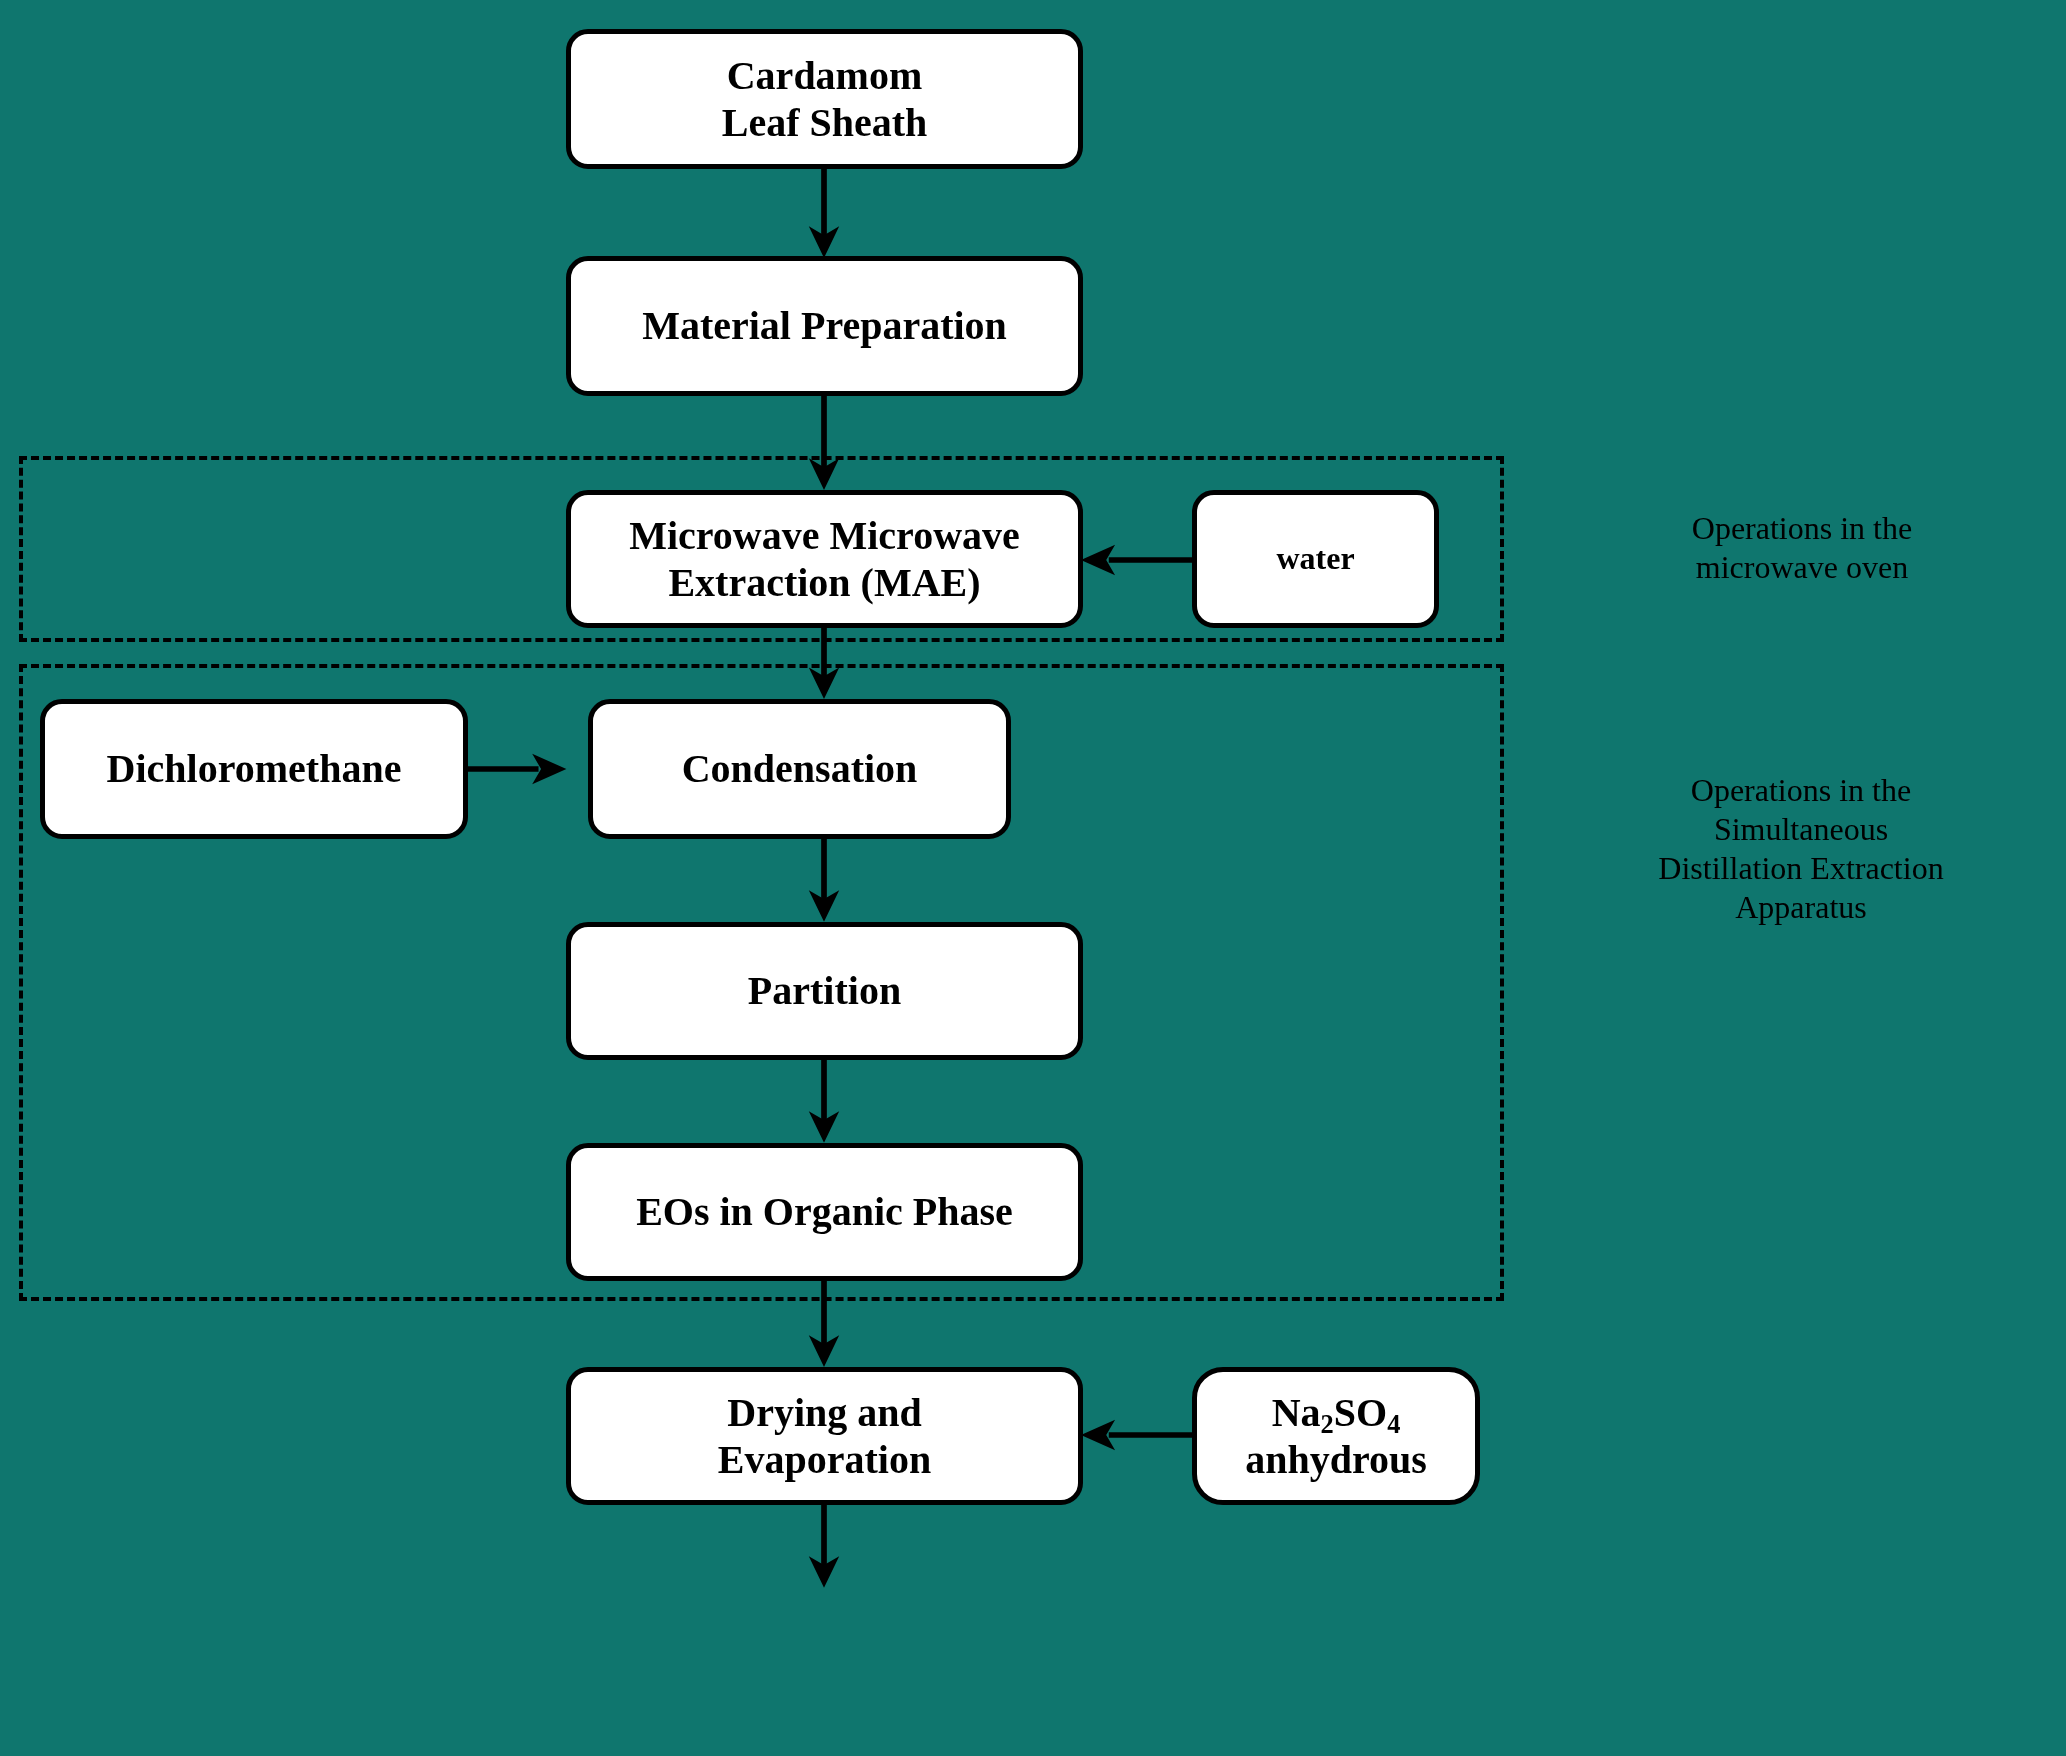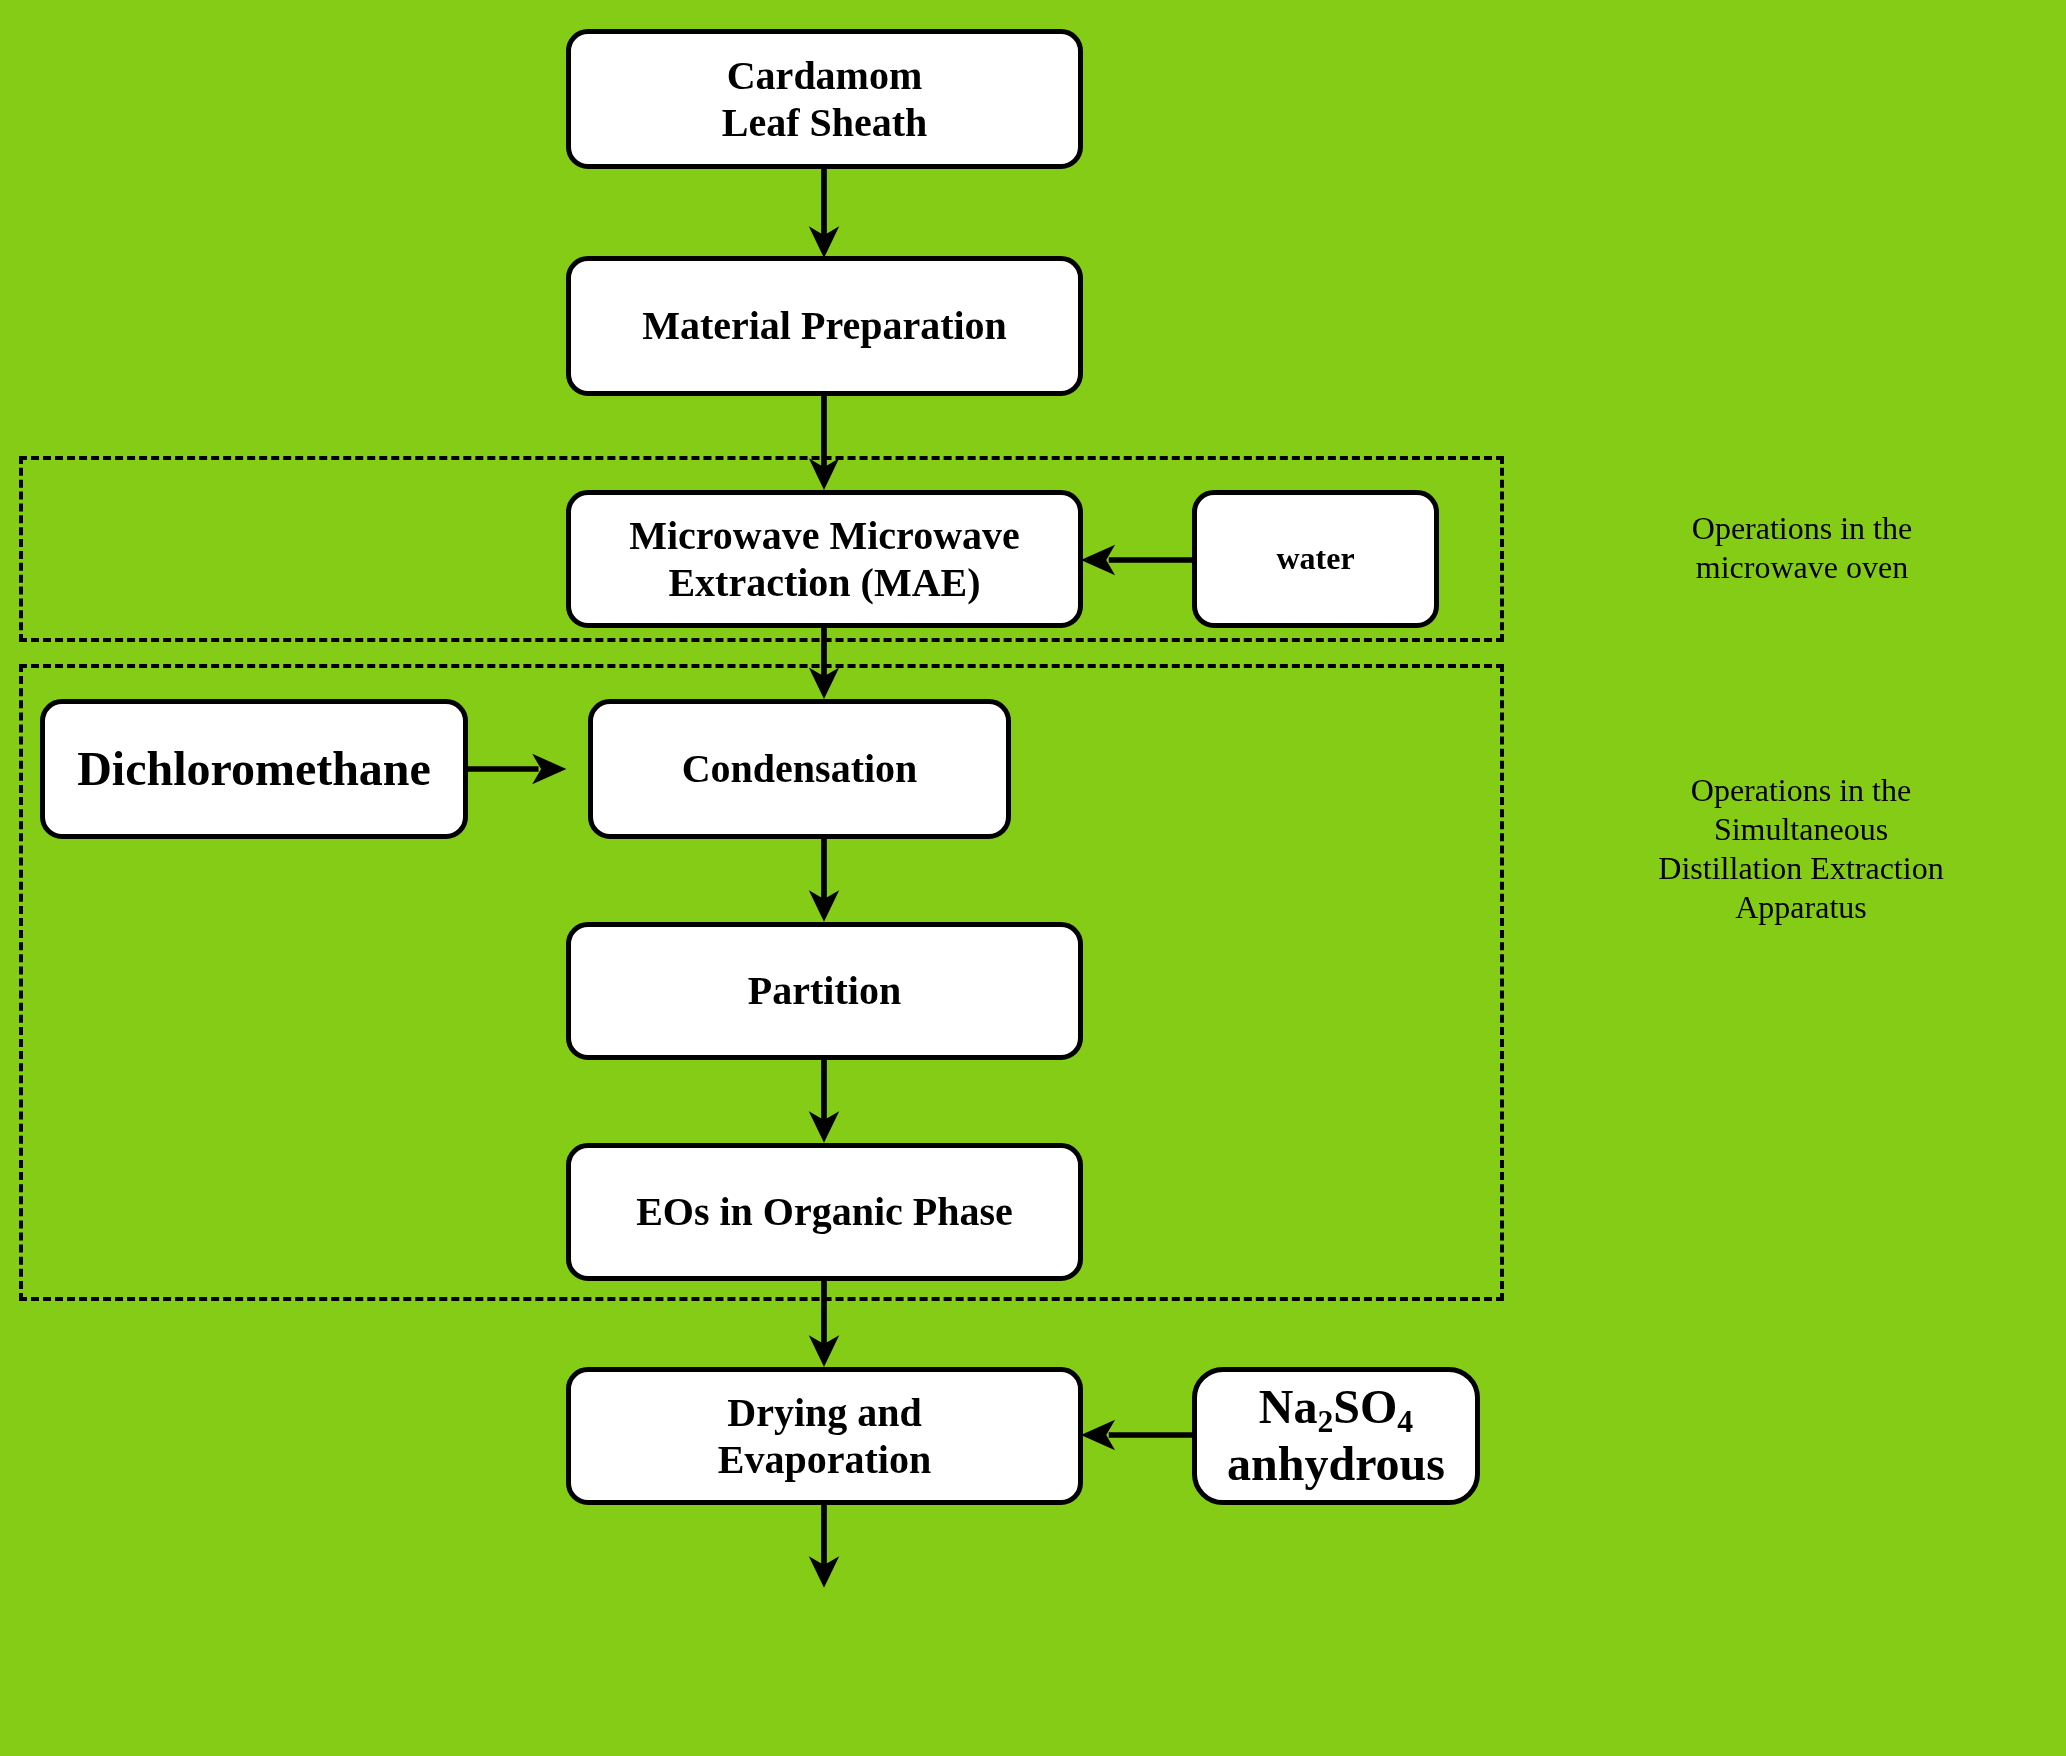--- a/index.html
+++ b/index.html
@@ -7,21 +7,21 @@
     padding: 0;
     background: #ffffff;
   }
   body {
     font-family: "Liberation Serif", "DejaVu Serif", serif;
   }
   #canvas {
     position: relative;
     width: 2066px;
     height: 1756px;
-    background: #84cc16;
+    background: #0f766e;
     overflow: hidden;
   }
 
   
   .dashed-region {
     position: absolute;
     border: 4.5px dashed #000000;
     box-sizing: border-box;
     background: transparent;
   }
@@ -38,21 +38,21 @@
     justify-content: center;
     text-align: center;
     font-weight: bold;
     color: #000000;
     line-height: 1.18;
     padding: 2.6px 9px;
     z-index: 3;
   }
   .node .line { display: block; white-space: nowrap; }
   .node.main { font-size: 40px; }
-  .node.side { font-size: 48px; }
+  .node.side { font-size: 40px; }
   .node.water-node { font-size: 32px; }
   .node sub {
     font-size: 0.66em;
     vertical-align: -0.28em;
     line-height: 0;
   }
 
   
   .annotation {
     position: absolute;

